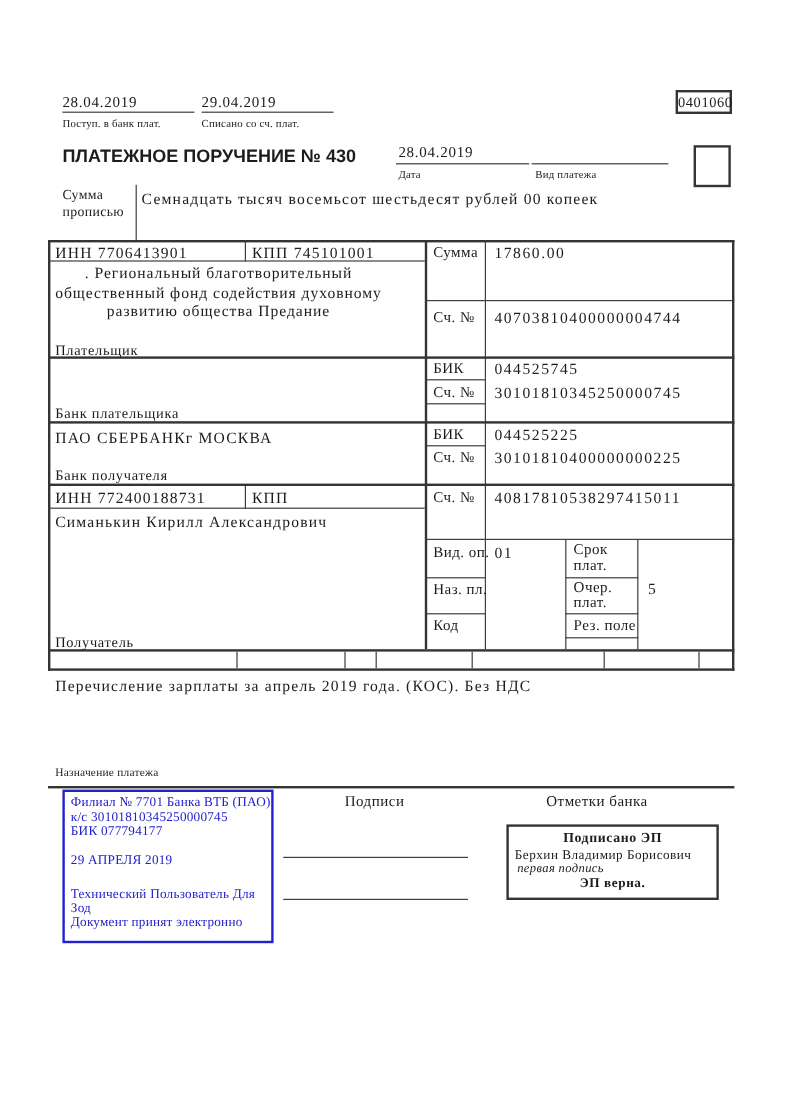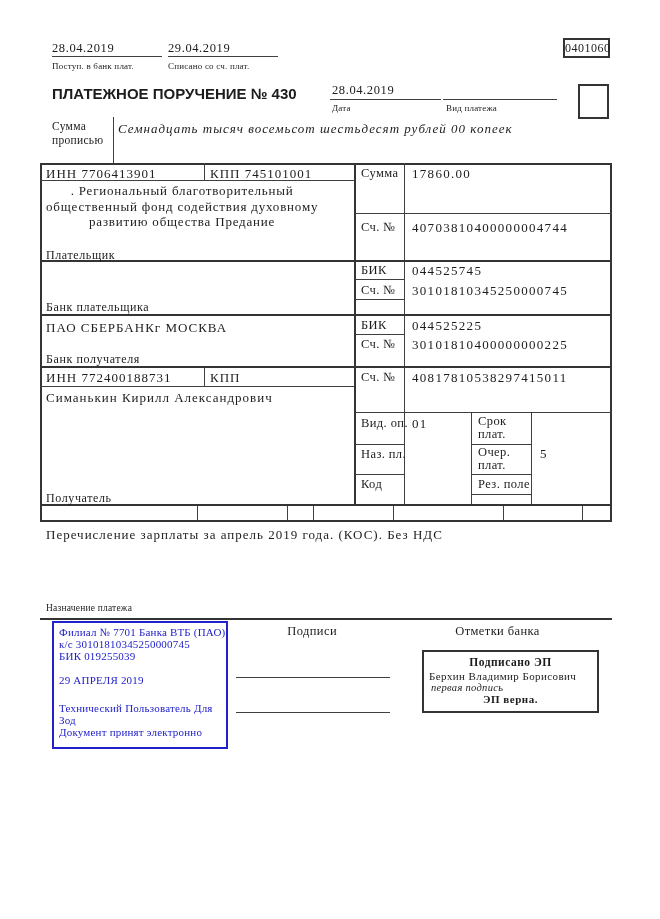--- a/index.html
+++ b/index.html
@@ -1,17 +1,17 @@
 <!DOCTYPE html>
 <html><head>
 <meta charset="utf-8">
 <style>
   html,body{margin:0;padding:0;background:#ffffff;}
   .page{position:relative;width:660px;height:882px;background:#ffffff;overflow:hidden;
-        font-family:"Liberation Serif",serif;color:#1c1c1c;}
+        font-family:"Liberation Serif",serif;color:#1c1c1c;margin-top:37px;}
   .abs{position:absolute;}
   .hl{position:absolute;background:#3f3f3f;height:1px;}
   .hl2{position:absolute;background:#343434;height:2px;}
   .vl{position:absolute;background:#3f3f3f;width:1px;}
   .vl2{position:absolute;background:#343434;width:2px;}
   .val{font-size:13px;letter-spacing:1px;white-space:nowrap;}
   .num{font-size:13px;letter-spacing:1.3px;white-space:nowrap;}
   .clab{font-size:12.5px;letter-spacing:.4px;white-space:nowrap;}
   .slab{font-size:12px;letter-spacing:.6px;white-space:nowrap;}
   .tiny{font-size:9px;letter-spacing:.2px;white-space:nowrap;}
@@ -48,21 +48,21 @@
   <div class="hl" style="left:330px;top:99px;width:111px;"></div>
   <div class="abs tiny" style="left:332px;top:103px;">Дата</div>
 
   <div class="hl" style="left:443px;top:99px;width:114px;"></div>
   <div class="abs tiny" style="left:446px;top:103px;">Вид платежа</div>
 
   <div class="emptybox"></div>
 
   <div class="abs" style="left:52px;top:119px;width:56px;font-size:11.5px;line-height:14px;letter-spacing:.3px;">Сумма прописью</div>
   <div class="vl" style="left:113px;top:117px;height:46px;"></div>
-  <div class="abs val" style="left:118px;top:121px;font-style:italic;">Семнадцать тысяч восемьсот шестьдесят рублей 00 копеек</div>
+  <div class="abs val" style="left:118px;top:121px;">Семнадцать тысяч восемьсот шестьдесят рублей 00 копеек</div>
 
   <div class="hl2" style="left:40px;top:163px;width:572px;"></div>
   <div class="hl2" style="left:40px;top:504px;width:572px;"></div>
   <div class="vl2" style="left:40px;top:163px;height:359px;"></div>
   <div class="vl2" style="left:610px;top:163px;height:359px;"></div>
   <div class="vl2" style="left:354px;top:163px;height:341px;"></div>
   <div class="vl" style="left:404px;top:163px;height:341px;"></div>
 
   <div class="vl" style="left:204px;top:163px;height:18px;"></div>
   <div class="hl" style="left:40px;top:180px;width:314px;"></div>
@@ -140,21 +140,21 @@
   <div class="abs clab" style="left:361px;top:477px;text-align:center;">Код</div>
   <div class="abs clab" style="left:478px;top:477px;">Рез. поле</div>
 
   <div class="abs val" style="left:46px;top:527px;">Перечисление зарплаты за апрель 2019 года. (КОС). Без НДС</div>
   <div class="abs tiny" style="left:46px;top:603px;font-size:9.5px;">Назначение платежа</div>
   <div class="hl2" style="left:40px;top:618px;width:572px;"></div>
 
   <div class="bluebox">
     <div>Филиал № 7701 Банка ВТБ (ПАО)</div>
     <div>к/с 30101810345250000745</div>
-    <div>БИК 019255039</div>
+    <div>БИК 077794177</div>
     <div style="margin-top:12px;">29 АПРЕЛЯ 2019</div>
     <div style="margin-top:16px;">Технический Пользователь Для</div>
     <div>Зод</div>
     <div>Документ принят электронно</div>
   </div>
 
   <div class="abs clab" style="left:257px;top:624px;width:80px;text-align:right;">Подписи</div>
   <div class="hl" style="left:236px;top:677px;width:154px;"></div>
   <div class="hl" style="left:236px;top:712px;width:154px;"></div>
 

